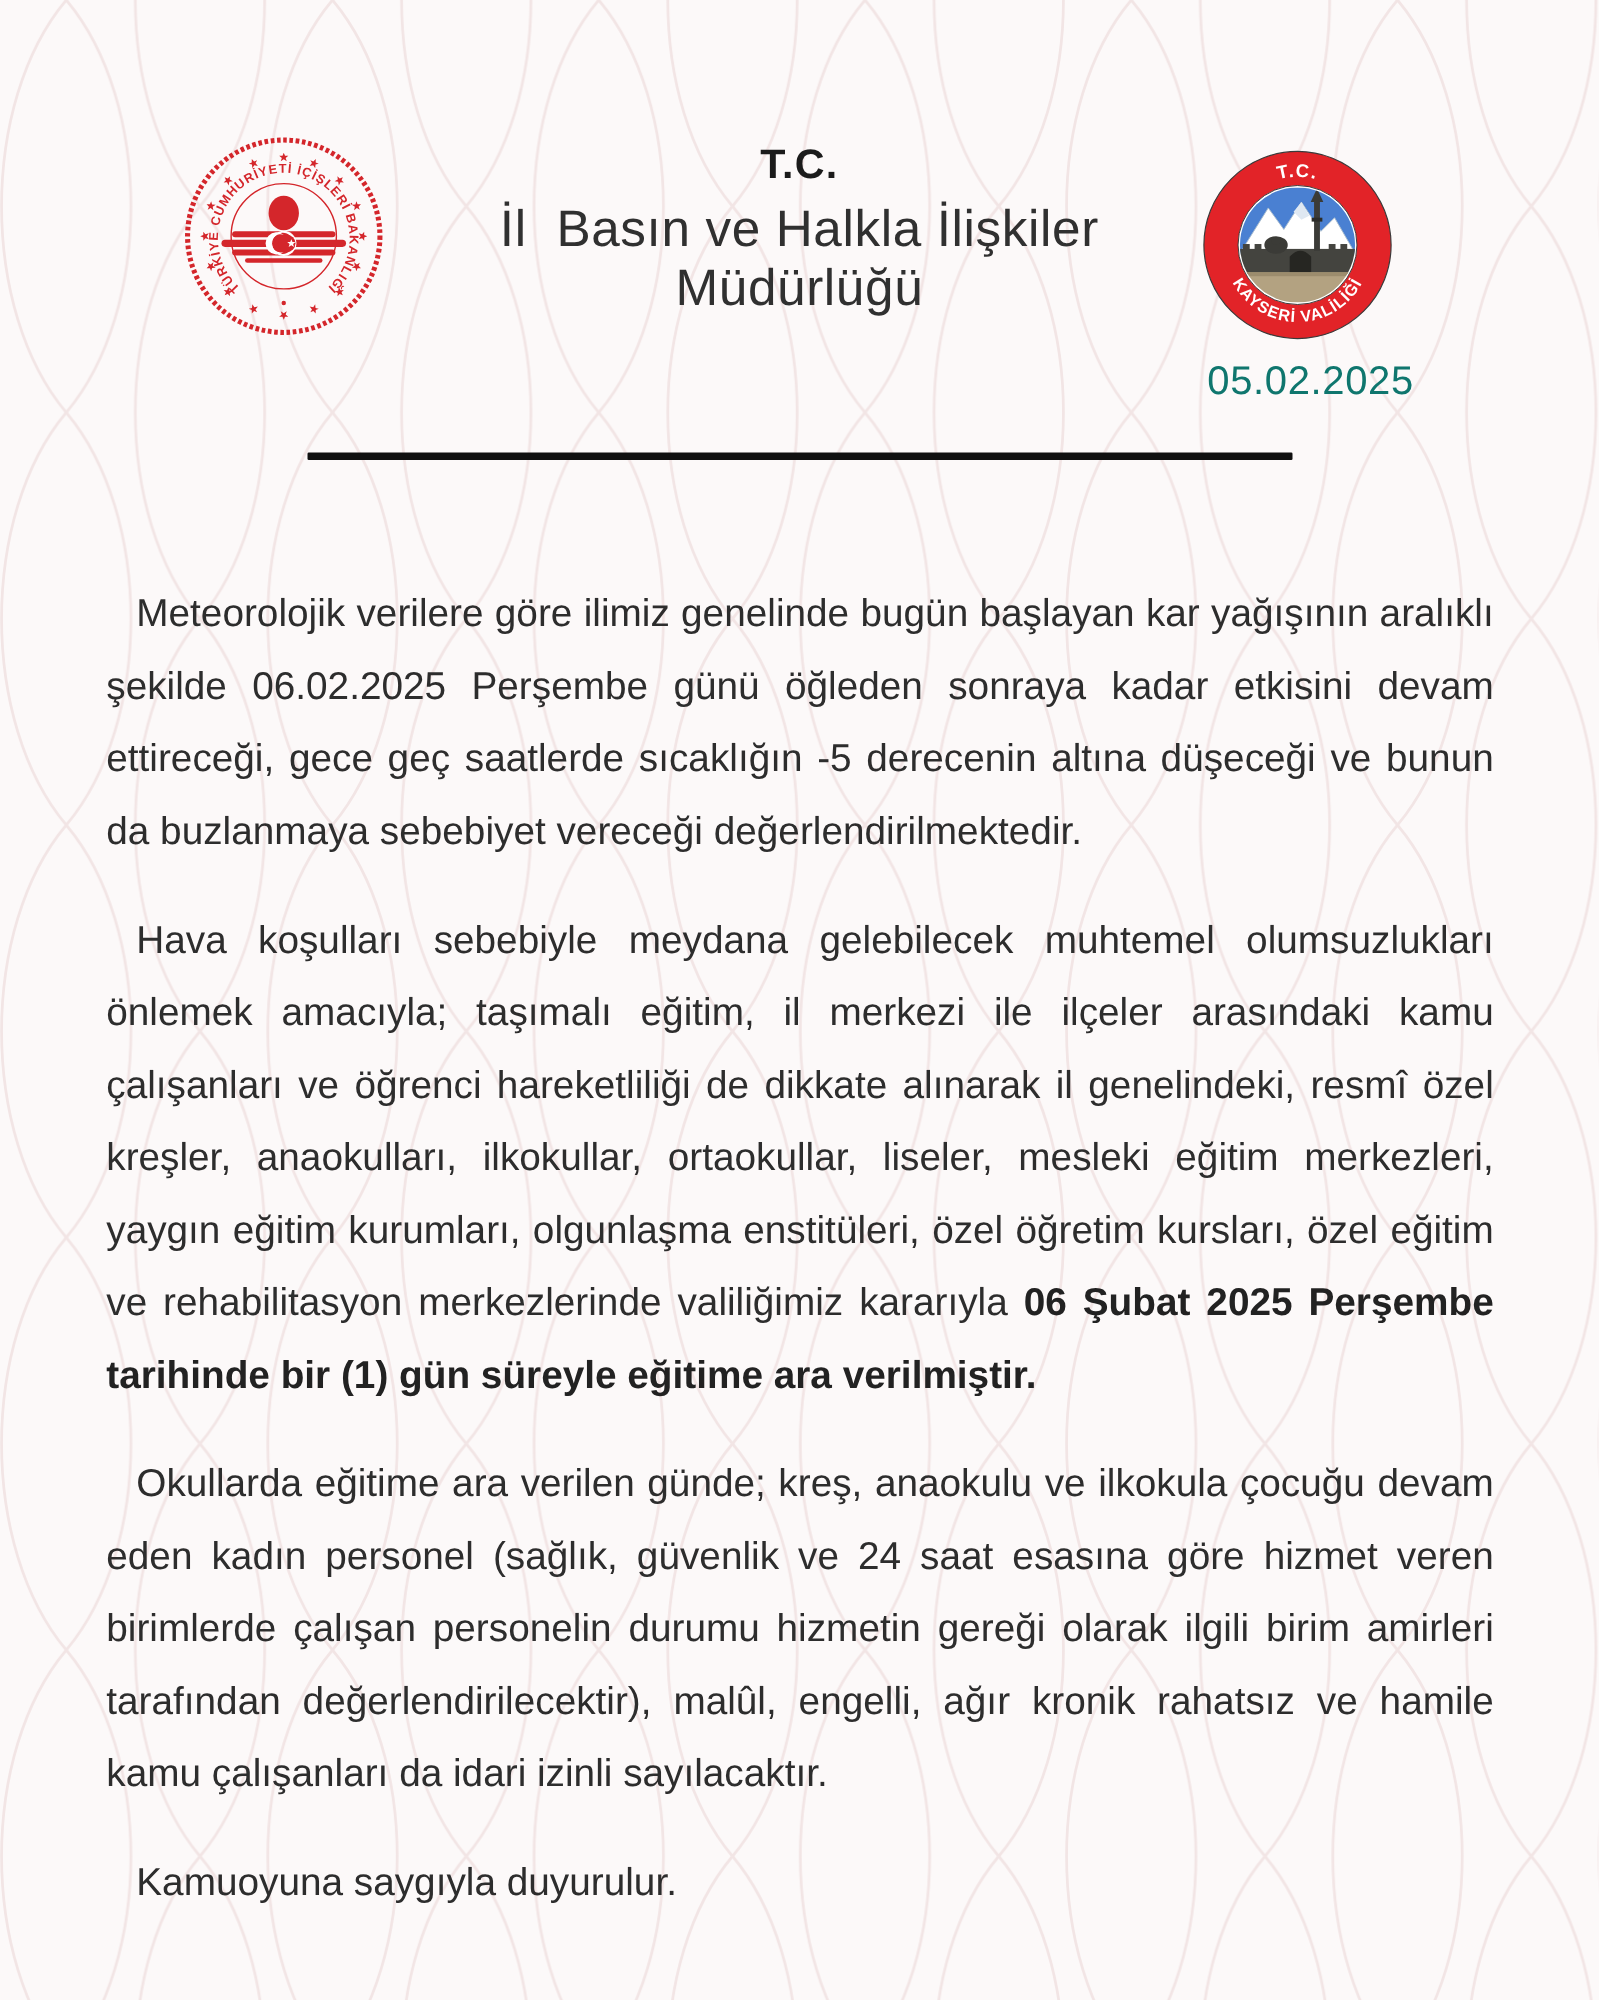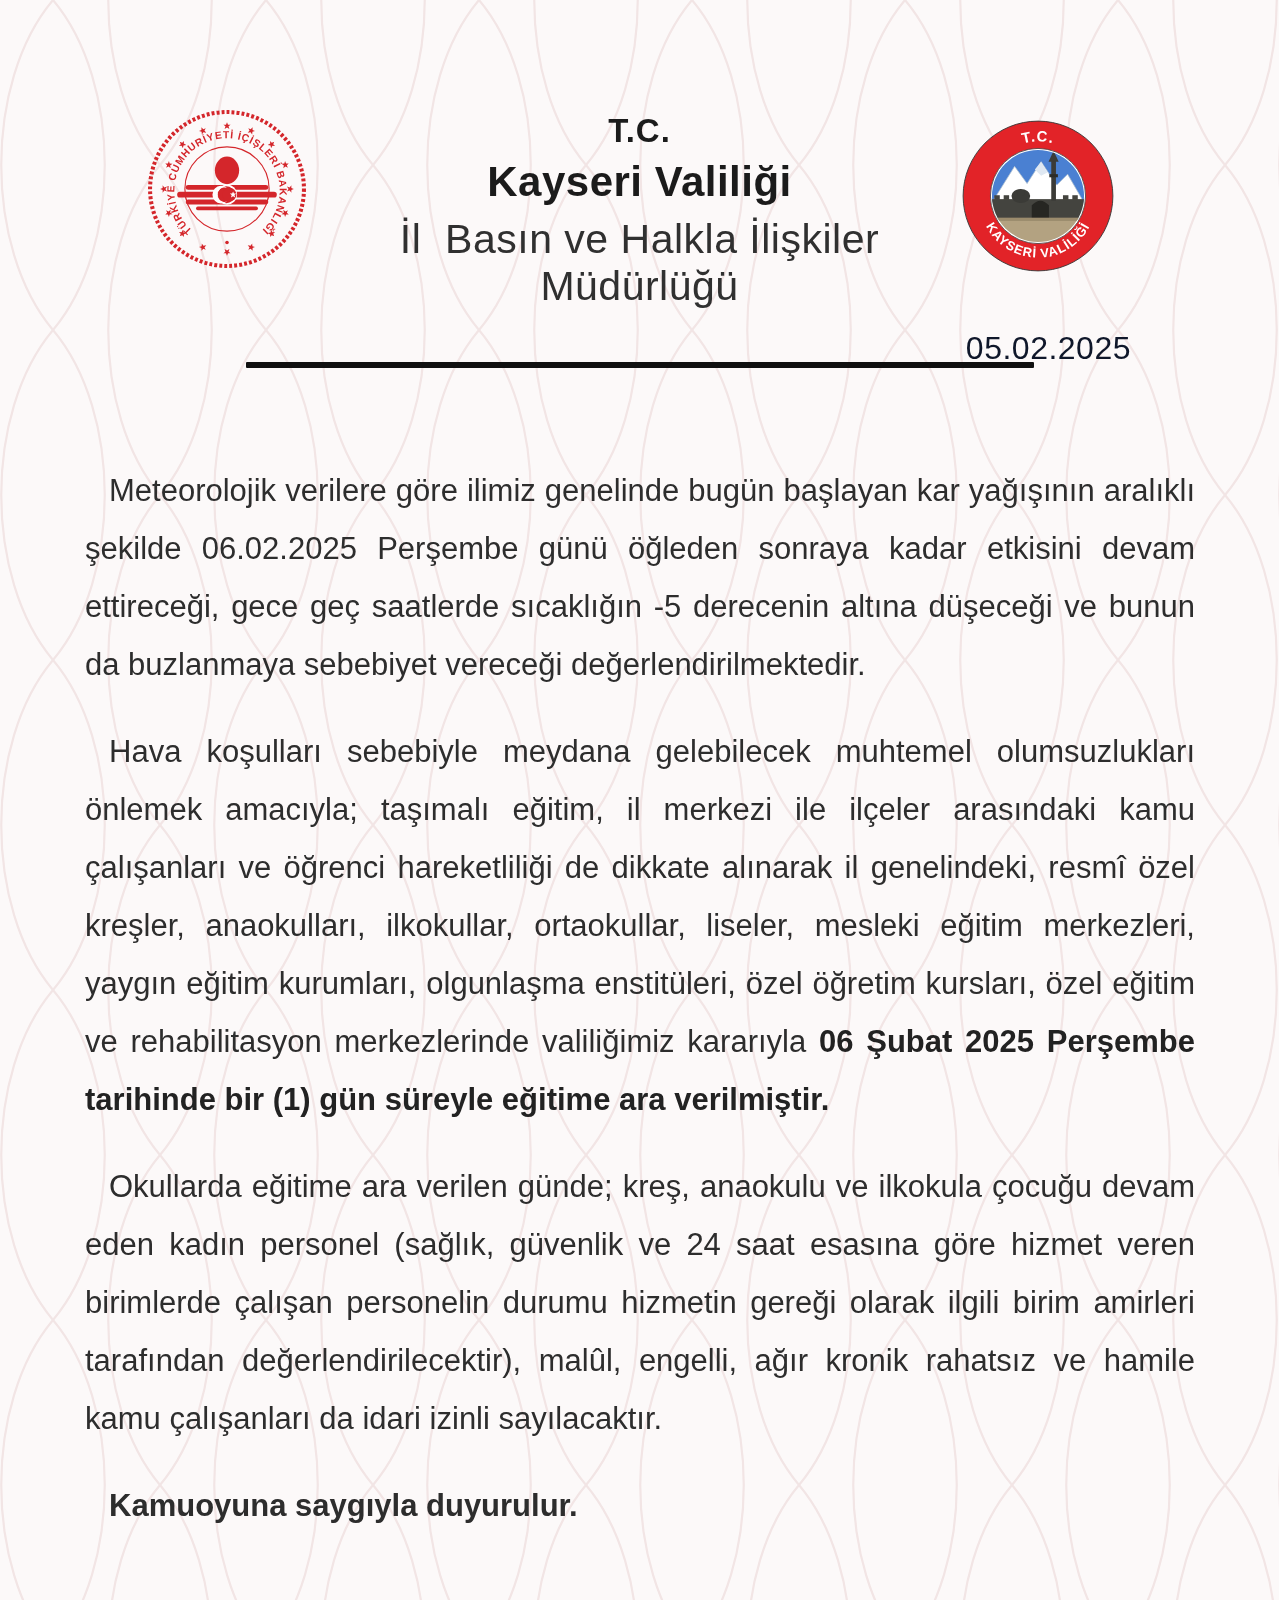--- a/index.html
+++ b/index.html
@@ -36,42 +36,42 @@
   .header-text{
     position:absolute;left:50%;top:112px;transform:translateX(-50%);
     width:680px;text-align:center;color:#1b1b1b;
   }
   .header-tc{font-size:33px;font-weight:800;letter-spacing:1px;}
   .header-office{font-size:42px;font-weight:800;margin-top:8px;letter-spacing:.5px;}
   .header-dept{font-size:41px;font-weight:400;margin-top:10px;color:#303030;white-space:pre-wrap;letter-spacing:.5px;}
 
   .date-line{
     position:absolute;top:286px;right:148px;
-    font-size:32px;color:#0f172a;letter-spacing:.5px;margin-top:44px;
+    font-size:32px;color:#0f766e;letter-spacing:.5px;
   }
 
   .title-wrap{position:absolute;top:348px;left:0;right:0;text-align:center;}
   .title{
     font-size:46px;font-weight:900;color:var(--title-black);
     letter-spacing:1px;
   }
   .title-underline{
     width:788px;height:6px;background:#101010;
     margin:14px auto 0 auto;border-radius:1px;
   }
 
   
   .doc-body{
     position:absolute;top:462px;left:85px;right:84px;
     font-size:31px;line-height:58px;color:var(--text-dark);
     text-align:justify;
   }
   .doc-body p{margin:0 0 29px 0;text-indent:24px;}
   .bold-decree{font-weight:700;color:#222;}
-  .closing{text-indent:24px;margin-top:18px;font-weight:bold;}
+  .closing{text-indent:24px;margin-top:18px;}
 
   svg text{font-family:"Liberation Sans","DejaVu Sans",sans-serif;}
 </style>
 </head>
 <body>
 
 <div class="page">
 
   <svg class="bg-pattern" width="1279" height="1600" xmlns="http://www.w3.org/2000/svg">
     <defs>
@@ -135,21 +135,20 @@
         <circle cx="100" cy="107" r="12.5" fill="#ffffff"></circle>
         <circle cx="99" cy="107" r="10.5" fill="#d4262b"></circle>
         <circle cx="103" cy="107" r="8.6" fill="#d4262b"></circle>
         <path d="M100,98.5 A9,9 0 1 0 100,115.5 A11,11 0 1 1 100,98.5 Z" fill="#ffffff"></path>
         <use href="#star" x="103" y="102.5" width="9" height="9" fill="#ffffff"></use>
       </g>
     </svg>
 
     <div class="header-text">
       <div class="header-tc">T.C.</div>
-      <div class="header-office">Kayseri Valiliği</div>
       <div class="header-dept">İl  Basın ve Halkla İlişkiler Müdürlüğü</div>
     </div>
 
     <svg class="emblem-right" viewBox="0 0 200 200" xmlns="http://www.w3.org/2000/svg">
       <defs>
         <clipPath id="kvclip">
             <circle cx="100" cy="100" r="59"></circle>
           </clipPath>
         <path id="kvTop" d="M 30,100 A 70,70 0 1 1 170,100" fill="none"></path>
         <path id="kvBottom" d="M 25,104 A 75,75 0 0 0 175,104" fill="none"></path>

